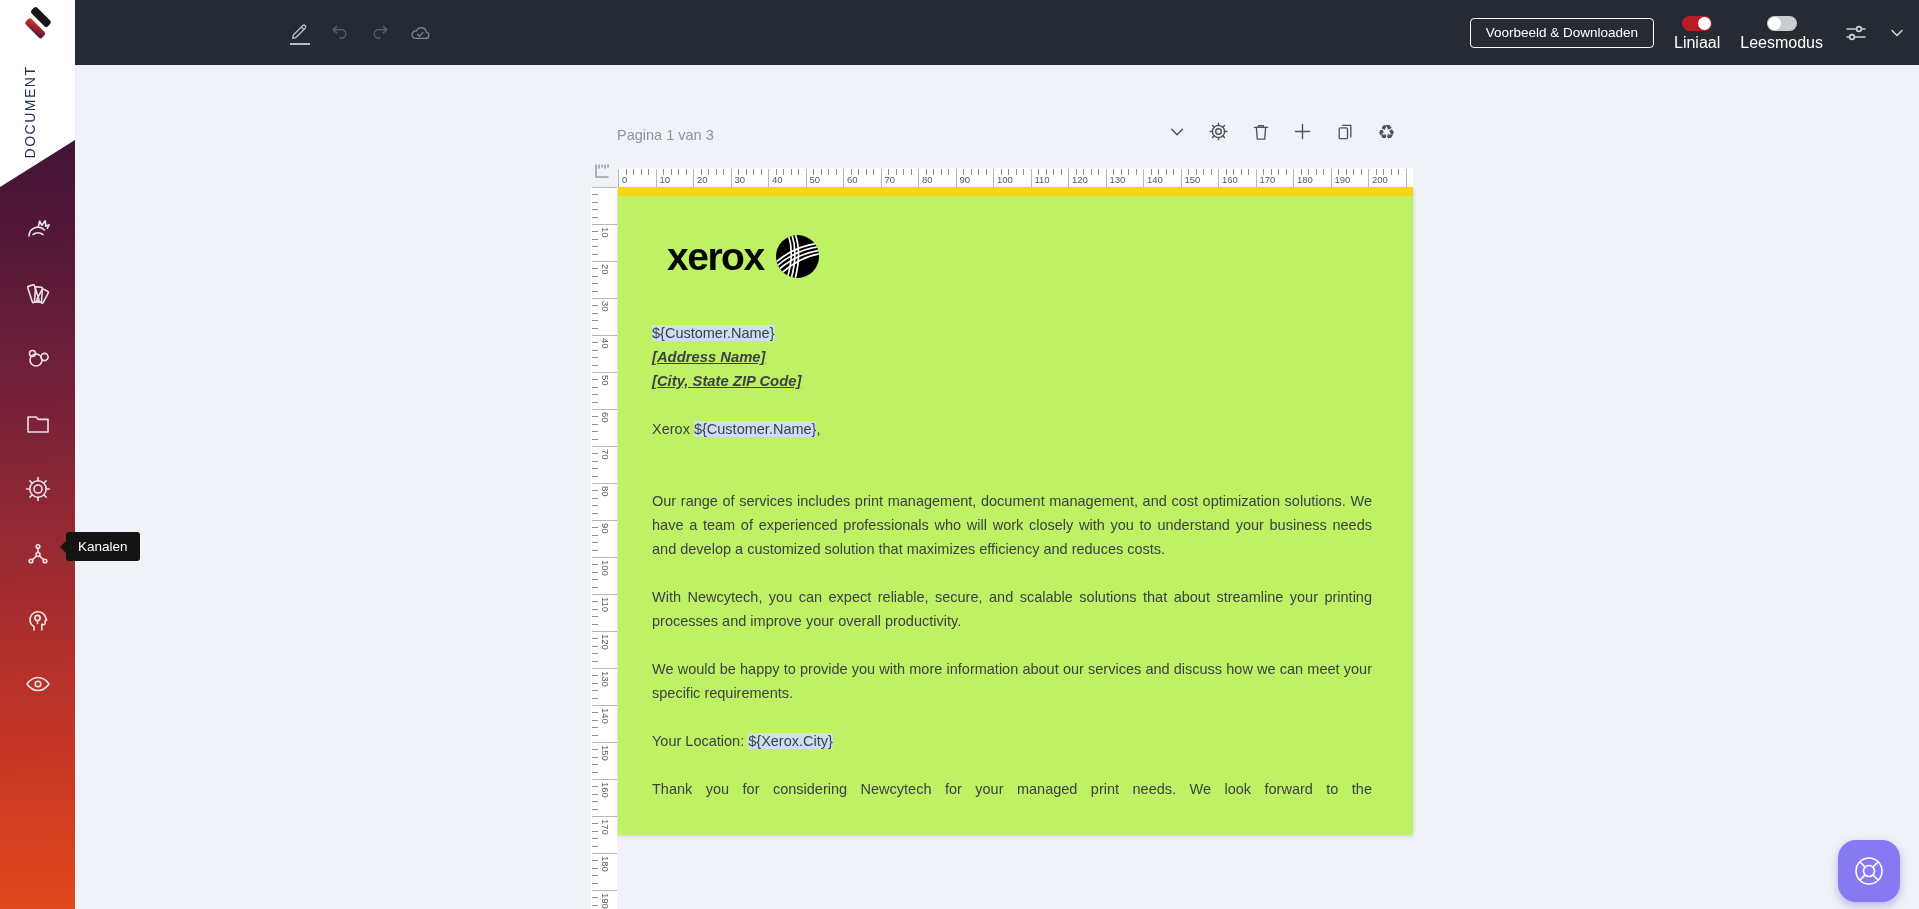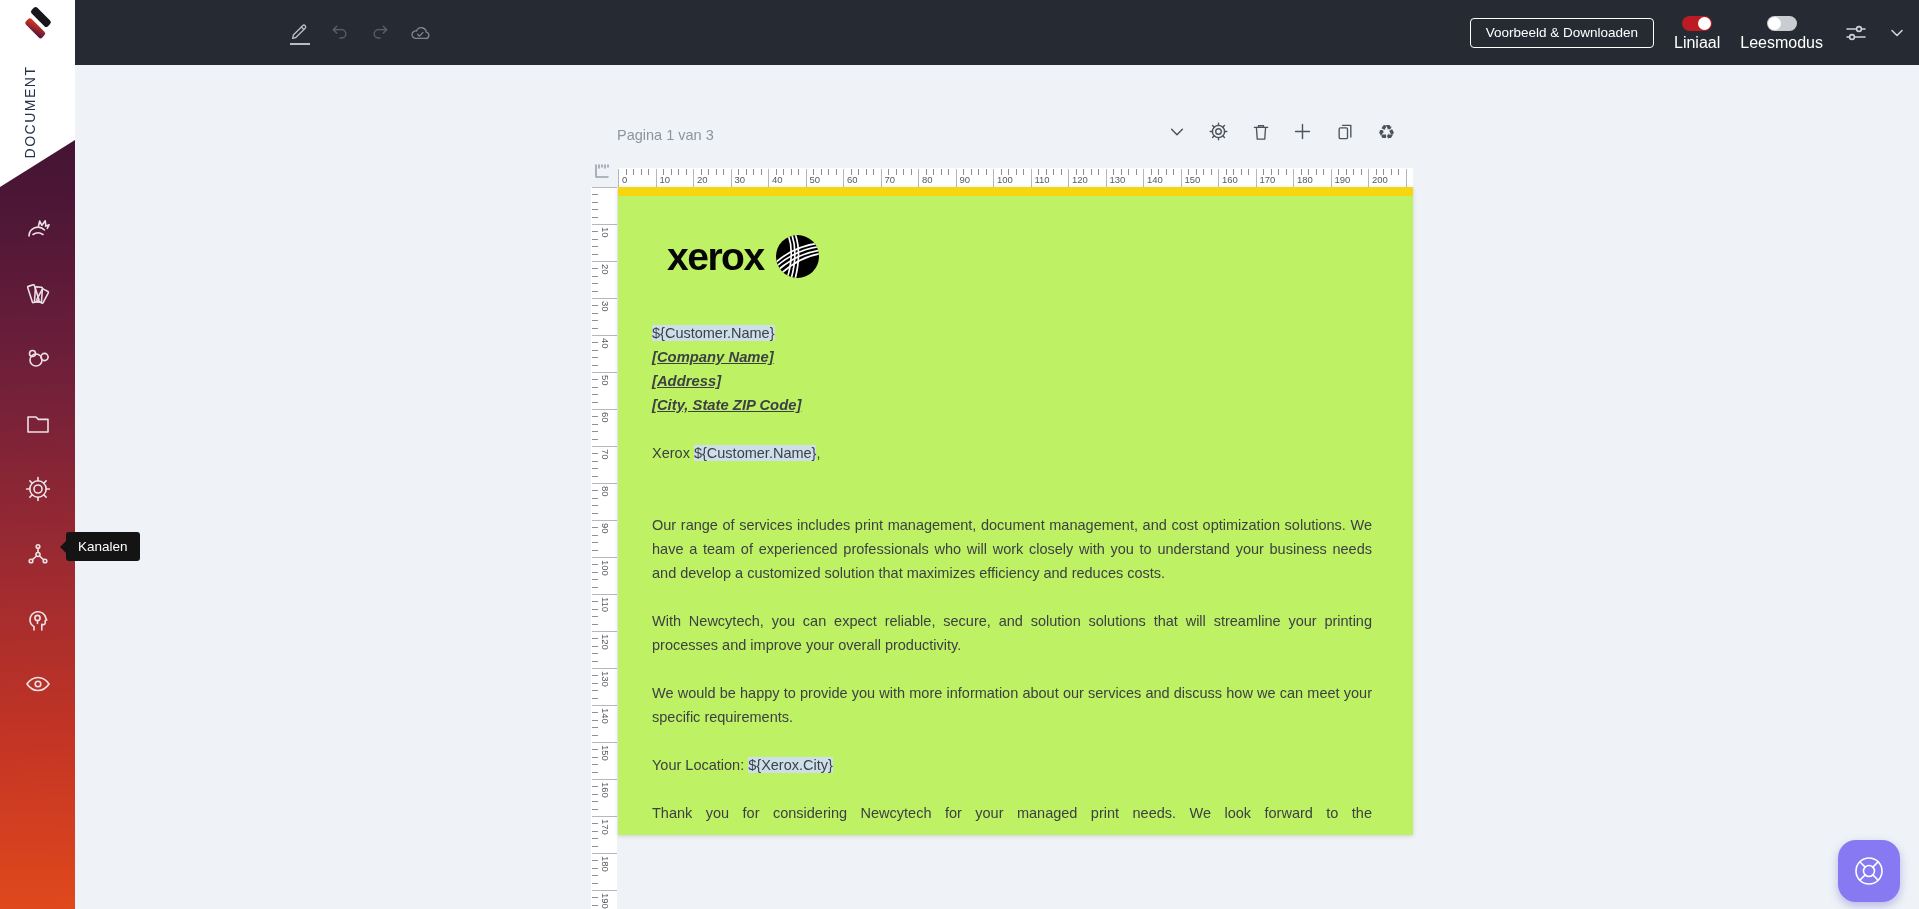--- a/index.html
+++ b/index.html
@@ -552,30 +552,29 @@
             <path d="M7 40.5 Q 26 23.5 47 20.5"></path>
           <path d="M14 1 Q 21 20 13 46"></path>
             <path d="M17.5 0.5 Q 24.5 19.5 17 46.5"></path>
           <path d="M21 0.5 Q 28 19 21 46.5"></path>
         </g>
       </svg>
     </div>
 
     <div class="doc-content" id="doccontent">
         <div class="doc-line"><span class="hl">${Customer.Name}</span></div>
-        <div class="doc-line bracket">[Company Name]</div>
-        <div class="doc-line bracket">[Address]</div>
+        <div class="doc-line bracket">[Address Name]</div>
         <div class="doc-line bracket">[City, State ZIP Code]</div>
         <div class="gap"></div>
         <div class="doc-line"><span>Xerox </span><span class="hl">${Customer.Name}</span><span>,</span></div>
         <div class="gap"></div>
         <div class="gap"></div>
         <div class="doc-line para">Our range of services includes print management, document management, and cost optimization solutions. We have a team of experienced professionals who will work closely with you to understand your business needs and develop a customized solution that maximizes efficiency and reduces costs.</div>
         <div class="gap"></div>
-        <div class="doc-line para">With Newcytech, you can expect reliable, secure, and solution solutions that will streamline your printing processes and improve your overall productivity.</div>
+        <div class="doc-line para">With Newcytech, you can expect reliable, secure, and scalable solutions that about streamline your printing processes and improve your overall productivity.</div>
         <div class="gap"></div>
         <div class="doc-line para">We would be happy to provide you with more information about our services and discuss how we can meet your specific requirements.</div>
         <div class="gap"></div>
         <div class="doc-line"><span>Your Location: </span><span class="hl">${Xerox.City}</span></div>
         <div class="gap"></div>
         <div class="doc-line para jlast">Thank you for considering Newcytech for your managed print needs. We look forward to the</div>
       </div>
   </div>
 
   <div class="fab">

